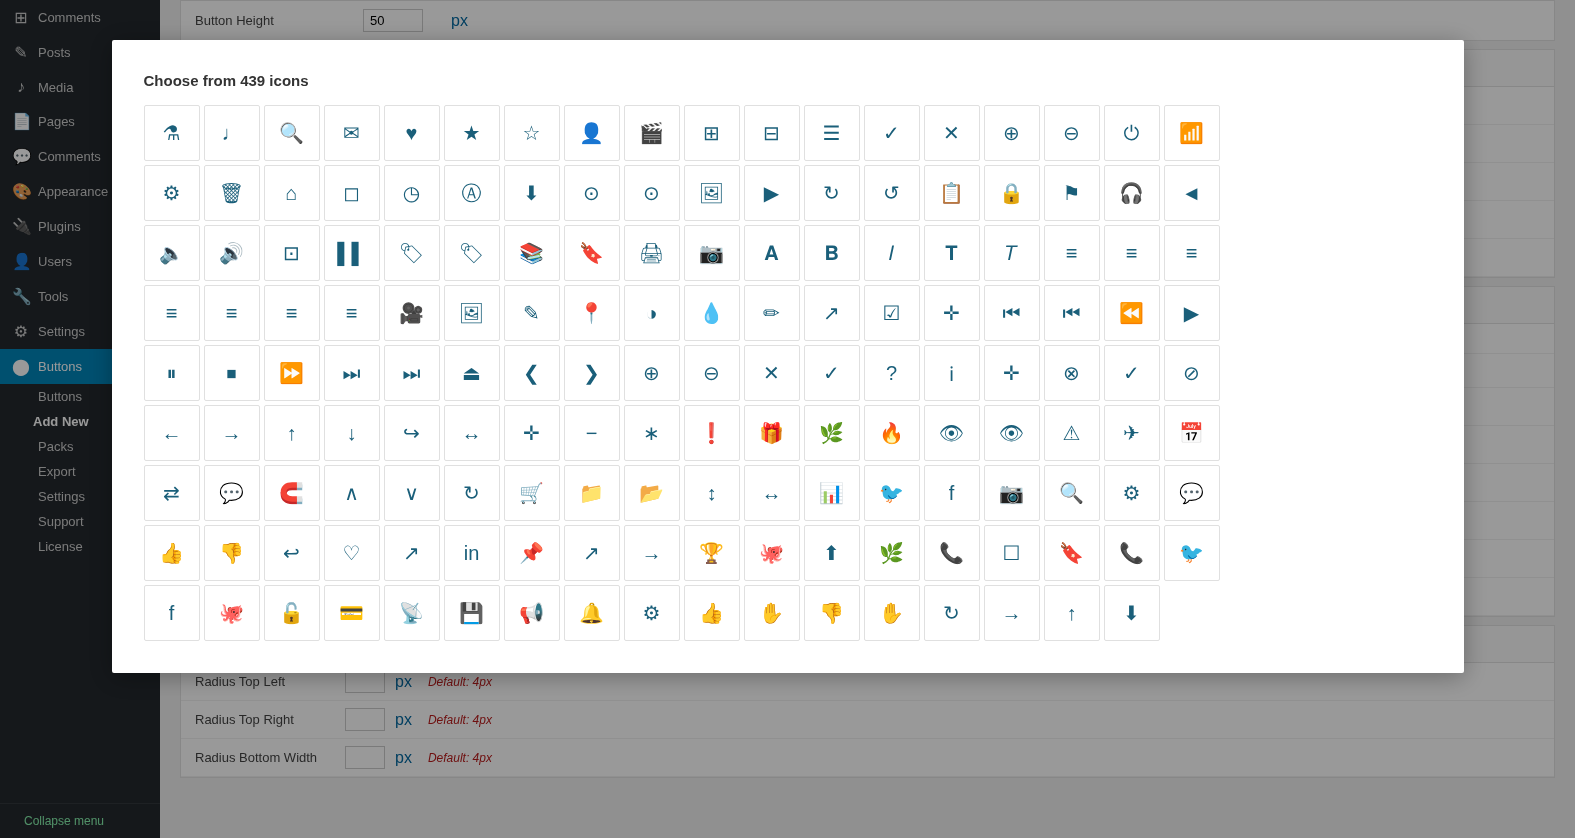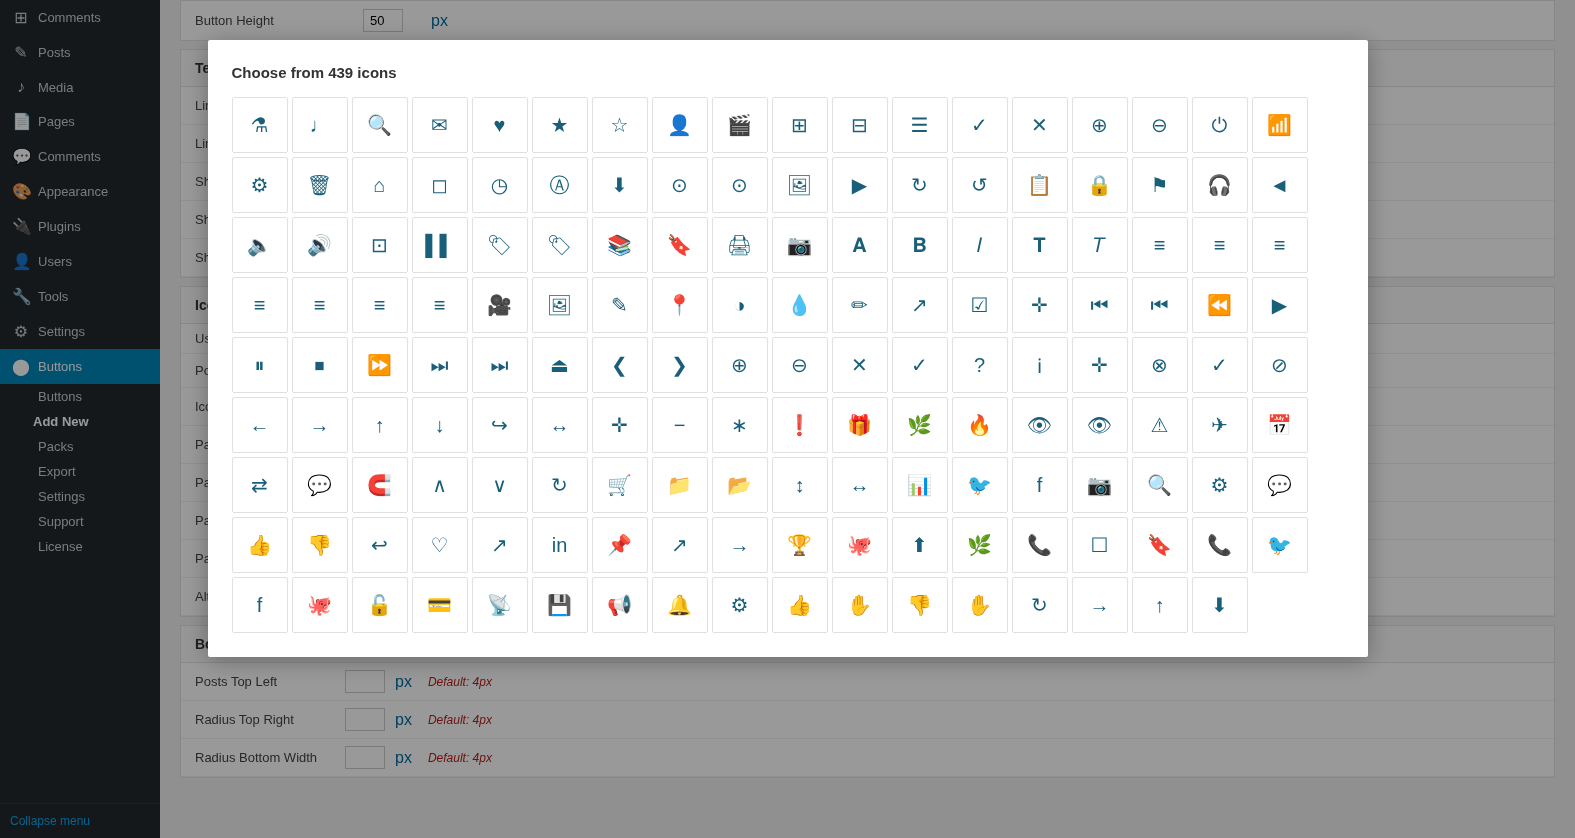--- a/index.html
+++ b/index.html
@@ -19,21 +19,21 @@
       align-items: center;
       padding: 8px 12px;
       color: #ccc;
       cursor: pointer;
       gap: 8px;
       font-size: 13px;
     }
     .sidebar-item .icon { font-size: 16px; width: 18px; text-align: center; }
     .sidebar-sub { padding: 5px 12px 5px 38px; color: #ccc; cursor: pointer; font-size: 13px; }
     .sidebar-sub.active { color: #fff; font-weight: 600; }
-    .collapse-menu { margin-top: auto; padding: 10px 10px; color: #0ea5e9; cursor: pointer; font-size: 12px; border-top: 1px solid #32373c; }
+    .collapse-menu { margin-top: auto; padding: 10px 24px; color: #86efac; cursor: pointer; font-size: 12px; border-top: 1px solid #32373c; }
 
     
     #main {
       flex: 1;
       overflow-y: auto;
       background: #f1f1f1;
       padding: 0;
       position: relative;
     }
 
@@ -65,21 +65,21 @@
     .form-label {
       width: 140px;
       flex-shrink: 0;
       color: #444;
       font-size: 13px;
     }
     .form-input {
       border: 1px solid #ccc;
       padding: 3px 6px;
       font-size: 13px;
-      width: 40px;
+      width: 60px;
       background: #fff;
     }
     .form-unit { color: #0369a1; font-size: 16px; }
     .form-default { color: #b91c1c; font-size: 12px; font-style: italic; margin-left: 6px; }
 
     
     .top-partial {
       background: #fff;
       border: 1px solid #e2e2e2;
       padding: 8px 14px;
@@ -97,27 +97,27 @@
       z-index: 100;
       display: flex;
       align-items: flex-start;
       justify-content: center;
       padding-top: 40px;
     }
 
     
     .icon-picker {
       background: #fff;
-      width: 1160px;
+      width: 1352px;
       max-width: 95vw;
       max-height: 650px;
       overflow-y: auto;
       border-radius: 2px;
       box-shadow: 0 4px 24px rgba(0,0,0,0.3);
-      padding: 24px;
+      padding: 32px;
     }
     .icon-picker-title {
       font-size: 15px;
       font-weight: 600;
       color: #333;
       margin-bottom: 16px;
     }
     .icon-grid {
       display: grid;
       grid-template-columns: repeat(18, 56px);
@@ -272,21 +272,21 @@
       </div>
       <div class="form-row">
         <span class="form-label">Alt Text</span>
         <input class="form-input" type="text" style="width: 200px;">
       </div>
     </div>
 
     <div class="section-box">
       <div class="section-header">Border</div>
       <div class="form-row">
-        <span class="form-label">Posts Top Left</span>
+        <span class="form-label">Radius Top Left</span>
         <input class="form-input" type="text" style="width: 40px;">
         <span class="form-unit">px</span>
         <span class="form-default">Default: 4px</span>
       </div>
       <div class="form-row">
         <span class="form-label">Radius Top Right</span>
         <input class="form-input" type="text" style="width: 40px;">
         <span class="form-unit">px</span>
         <span class="form-default">Default: 4px</span>
       </div>

